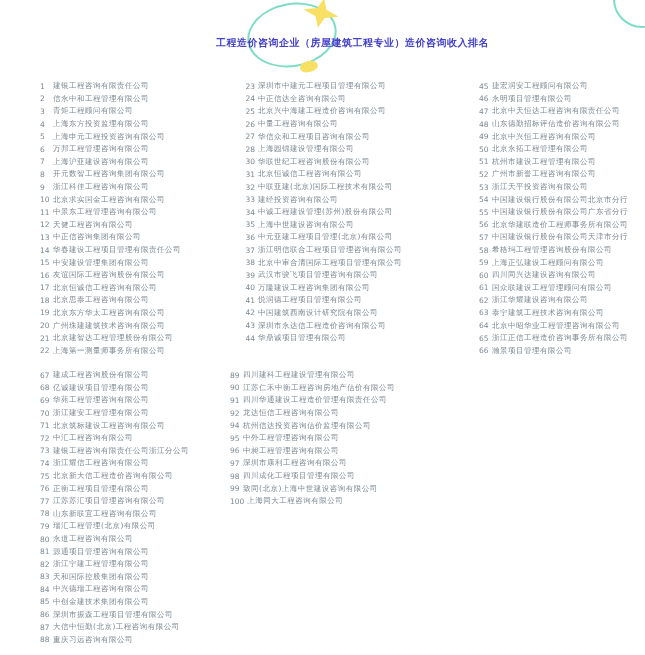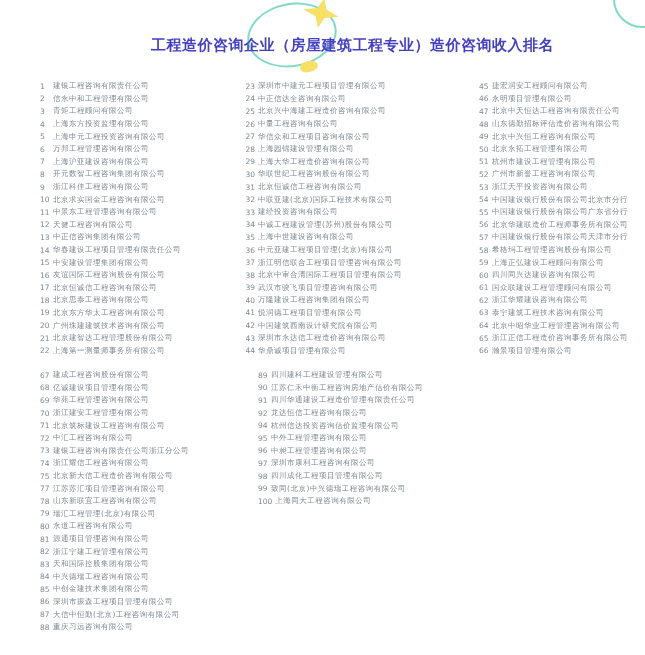--- a/index.html
+++ b/index.html
@@ -47,21 +47,21 @@
     border-radius: 50%;
     z-index: 1;
   }
   
   .page-title {
     position: absolute;
     left: 0; top: 36px;
     width: 645px;
     text-align: center;
     padding-left: 60px;
-    font-size: 15px;
+    font-size: 10px;
     font-weight: bold;
     color: #4340c6;
     letter-spacing: 0.5px;
     z-index: 3;
     white-space: nowrap;
   }
   
   .col {
     position: absolute;
     z-index: 3;
@@ -81,21 +81,21 @@
   }
   .row .name {
     font-size: 7.5px;
     color: #7b8892;
     letter-spacing: 0.5px;
   }
   #sec1-col1 { left: 40px;  top: 80px; width: 205px; }
   #sec1-col2 { left: 245px; top: 80px; width: 234px; text-align: right; }
   #sec1-col3 { left: 479px; top: 80px; width: 166px; }
   #sec2-col1 { left: 40px;  top: 369px; width: 205px; }
-  #sec2-col2 { left: 258px; top: 369px; width: 234px; }
+  #sec2-col2 { left: 230px; top: 369px; width: 234px; }
 </style>
 </head>
 <body>
 
 <div class="deco-ellipse"></div>
 <div class="deco-star"></div>
 <div class="deco-blob"></div>
 <div class="deco-corner-arc"></div>
 
 <div class="page-title">工程造价咨询企业（房屋建筑工程专业）造价咨询收入排名</div>
@@ -238,24 +238,20 @@
     <div class="row">
       <span class="num">27</span>
       <span class="name">华信众和工程项目咨询有限公司</span>
     </div>
 
     <div class="row">
       <span class="num">28</span>
       <span class="name">上海园锦建设管理有限公司</span>
     </div>
 
-    <div class="row">
-      <span class="num">29</span>
-      <span class="name">上海大华工程造价咨询有限公司</span>
-    </div>
 
     <div class="row">
       <span class="num">30</span>
       <span class="name">华联世纪工程咨询股份有限公司</span>
     </div>
 
     <div class="row">
       <span class="num">31</span>
       <span class="name">北京恒诚信工程咨询有限公司</span>
     </div>
@@ -479,20 +475,24 @@
     <div class="row">
       <span class="num">74</span>
       <span class="name">浙江耀信工程咨询有限公司</span>
     </div>
 
     <div class="row">
       <span class="num">75</span>
       <span class="name">北京新大信工程造价咨询有限公司</span>
     </div>
 
+    <div class="row">
+      <span class="num">76</span>
+      <span class="name">正衡工程项目管理有限公司</span>
+    </div>
 
     <div class="row">
       <span class="num">77</span>
       <span class="name">江苏苏汇项目管理咨询有限公司</span>
     </div>
 
     <div class="row">
       <span class="num">78</span>
       <span class="name">山东新联宜工程咨询有限公司</span>
     </div>
@@ -591,20 +591,20 @@
       <span class="name">深圳市康利工程咨询有限公司</span>
     </div>
 
     <div class="row">
       <span class="num">98</span>
       <span class="name">四川成化工程项目管理有限公司</span>
     </div>
 
     <div class="row">
       <span class="num">99</span>
-      <span class="name">致同(北京)中兴德瑞工程咨询有限公司</span>
+      <span class="name">致同(北京)上海中世建设咨询有限公司</span>
     </div>
 
     <div class="row">
       <span class="num">100</span>
       <span class="name">上海同大工程咨询有限公司</span>
     </div>
   </div>
 
 </body></html>

